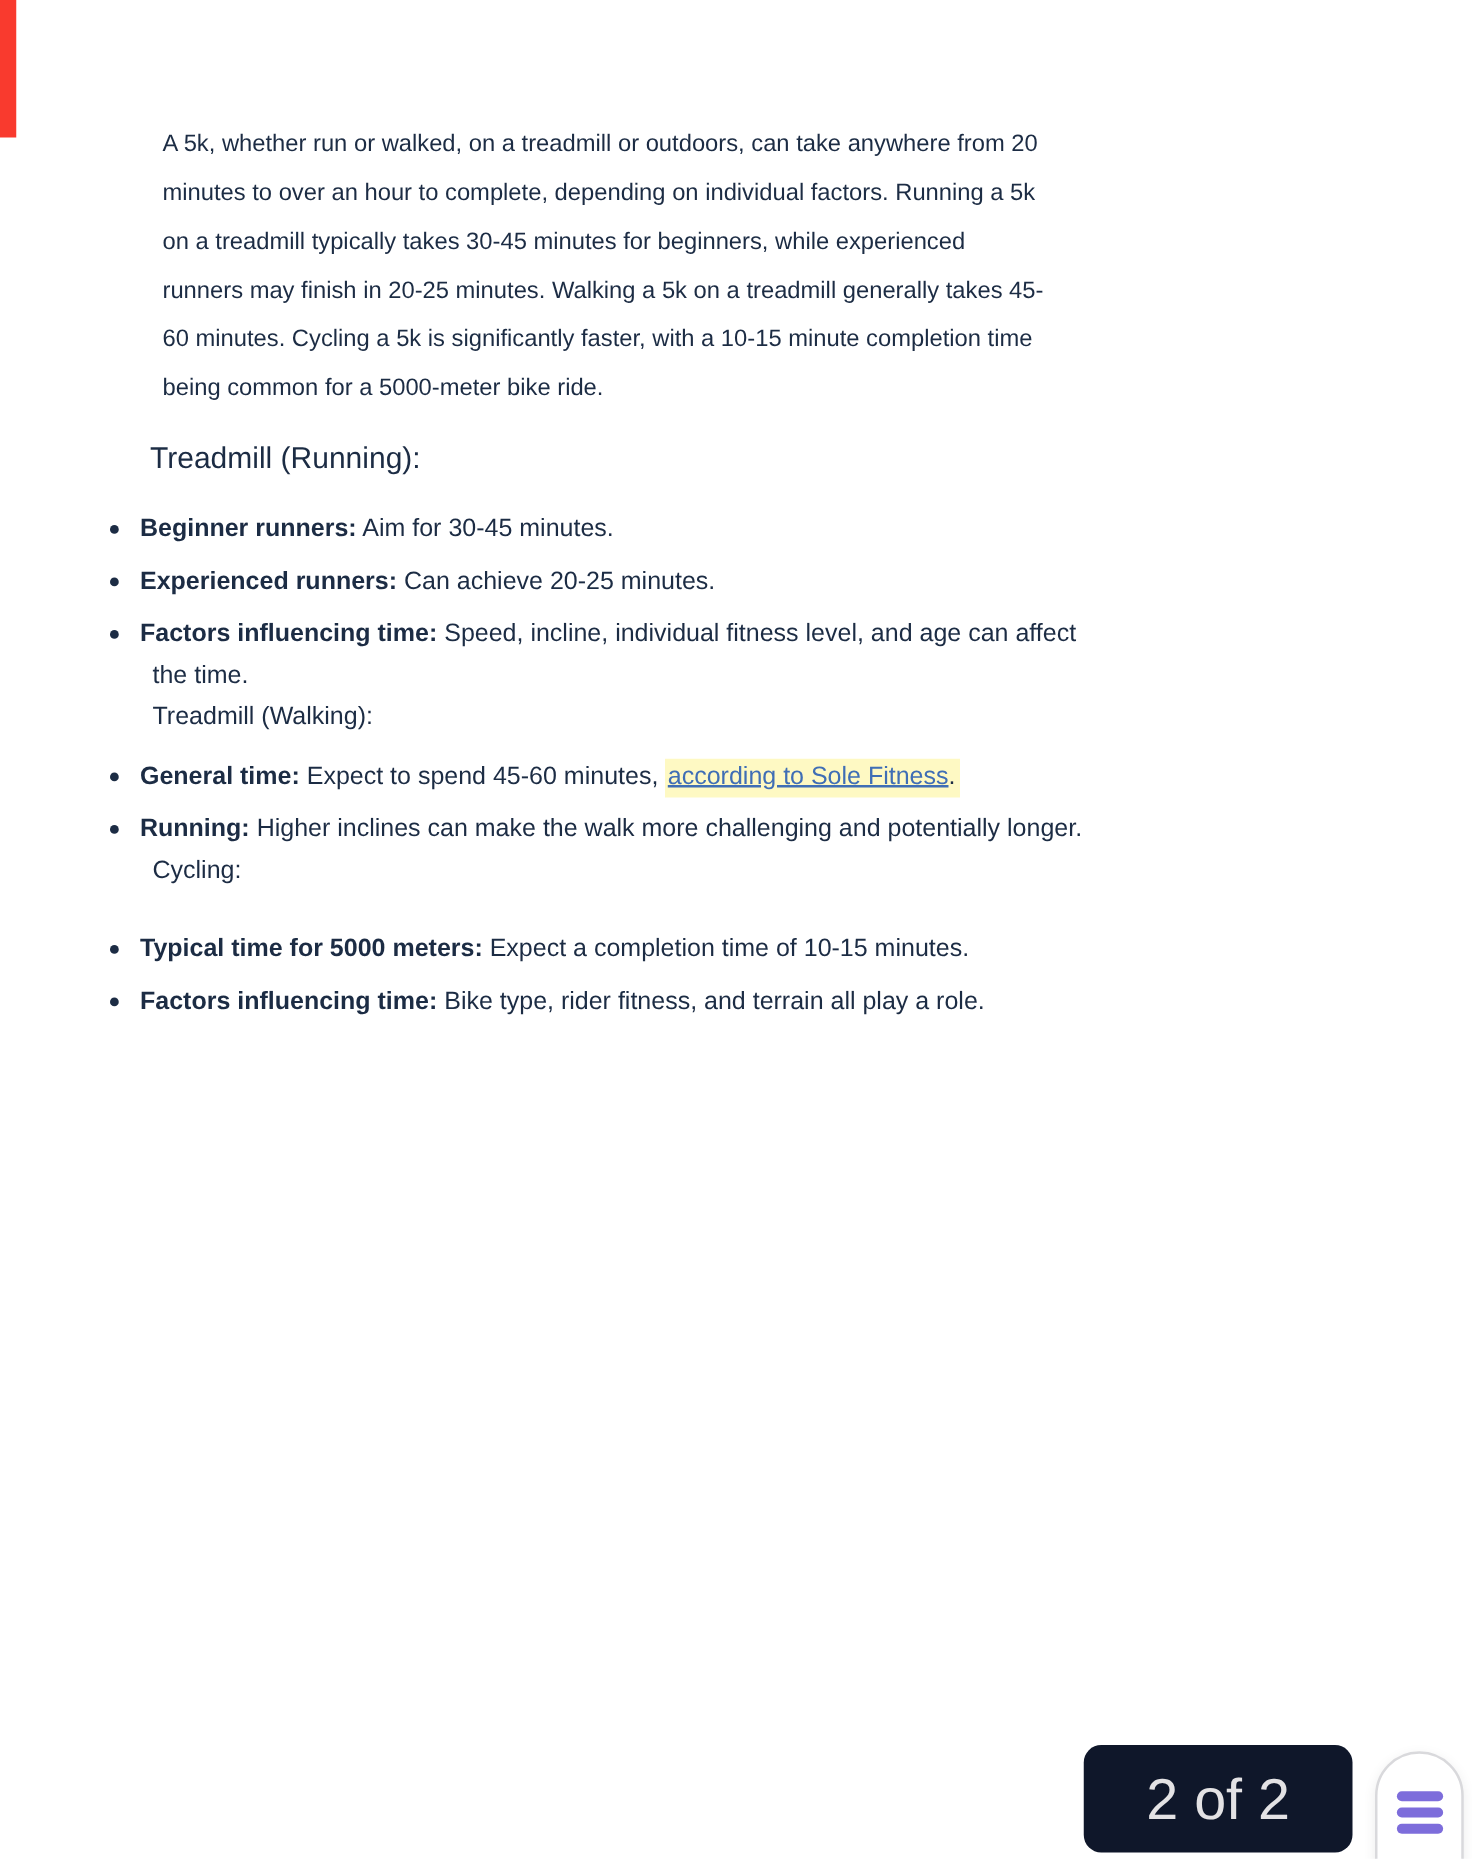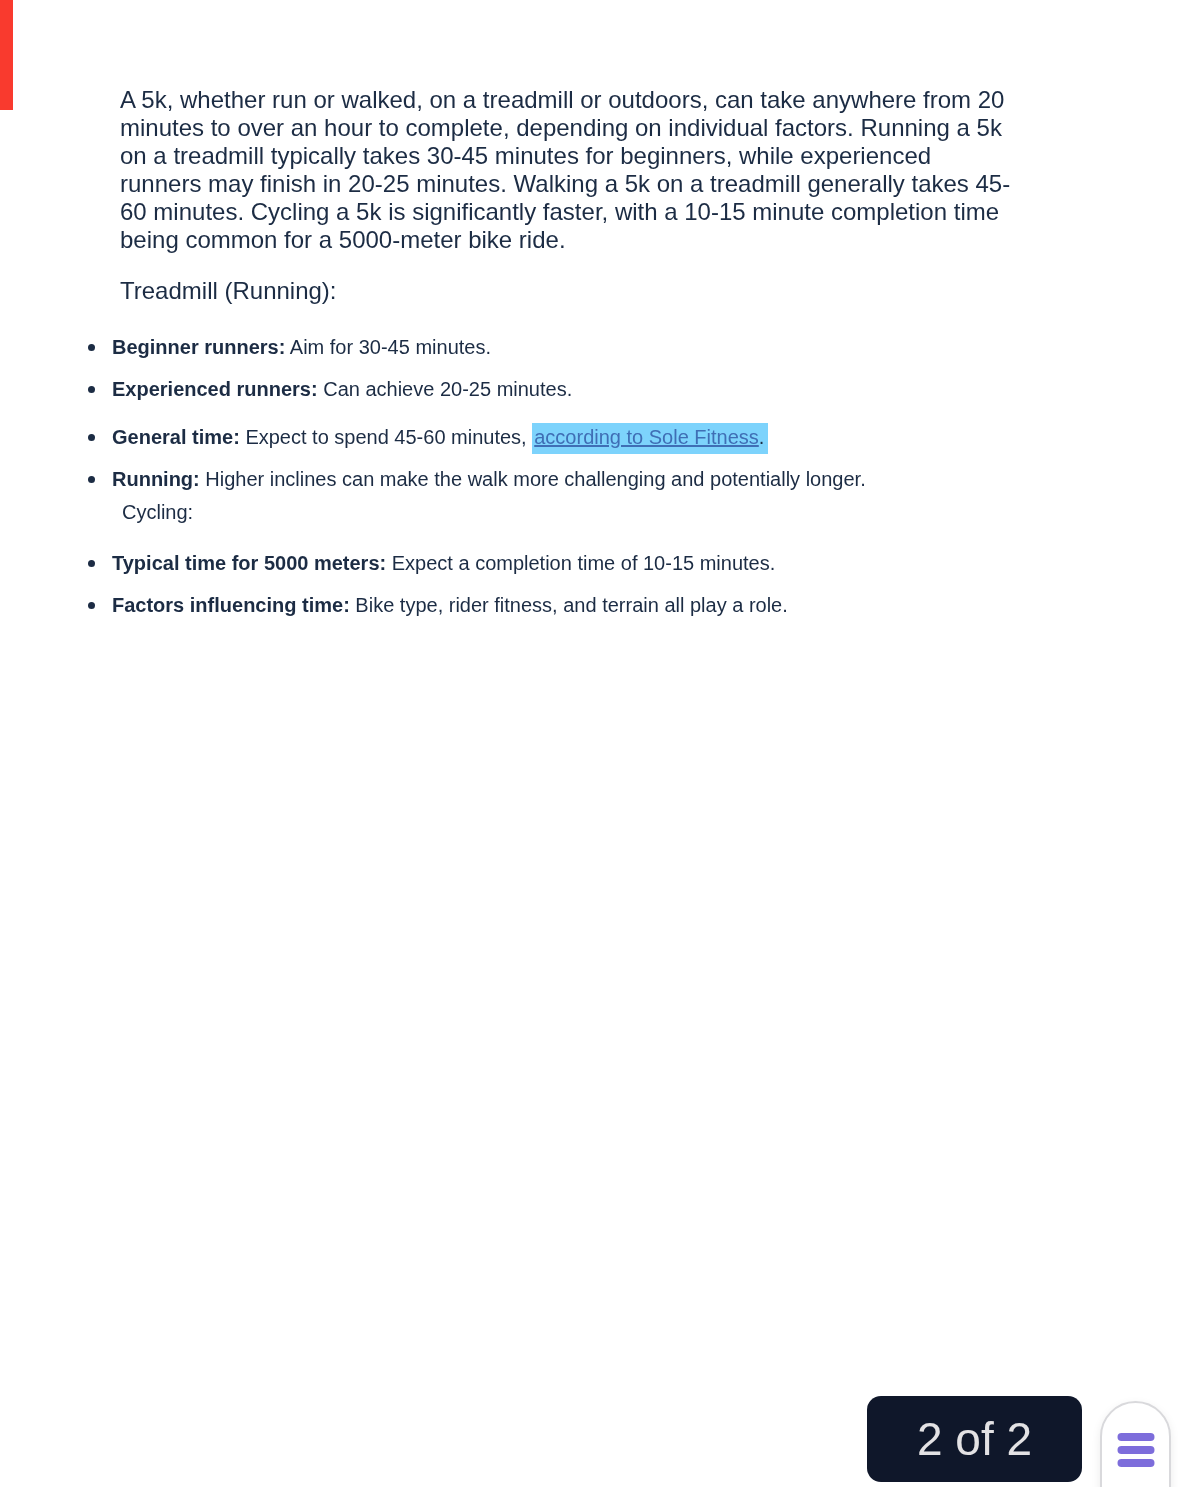--- a/index.html
+++ b/index.html
@@ -20,58 +20,58 @@
     background: #f93a2e;
   }
 
   
   .content {
     position: absolute;
     left: 120px; top: 86px;
     width: 1000px;
   }
   .para {
-    margin: 0;
-    font-size: 24px;
-    line-height: 28px;
+    margin: 10px;
+    font-size: 19px;
+    line-height: 39px;
     white-space: pre-line;
   }
   .subhead {
     margin: 20px 0 12px 0;
     font-size: 24px;
     line-height: 34.5px;
   }
 
   ul.blist {
     list-style: none;
     margin: 0; padding: 0;
   }
   ul.blist.l1 { margin-top: 22px; }
   ul.blist.l2 { margin-top: 15px; }
-  ul.blist.l3 { margin-top: 18px; }
+  ul.blist.l3 { margin-top: 30px; }
   ul.blist li {
     position: relative;
     margin: 0 0 9px 2px;
     text-indent: -10px;
     font-size: 20px;
     line-height: 33px;
     white-space: pre-line;
   }
   ul.blist li::before {
     content: "";
     position: absolute;
     left: -34px; top: 13px;
     width: 7px; height: 7px;
     border-radius: 50%;
     background: #1c2c44;
   }
   ul.blist li strong { font-weight: bold; }
 
   .hl {
-    background: #7dd3fc;
+    background: #fef9c3;
     padding: 3px 4px 6px 2px;
   }
   a.link {
     color: #3f6eb5;
     text-decoration: underline;
     text-decoration-color: #3f6eb5;
     cursor: pointer;
   }
 
   
@@ -128,20 +128,23 @@
 on a treadmill typically takes 30-45 minutes for beginners, while experienced
 runners may finish in 20-25 minutes. Walking a 5k on a treadmill generally takes 45-
 60 minutes. Cycling a 5k is significantly faster, with a 10-15 minute completion time
 being common for a 5000-meter bike ride.</p>
 
   <p class="subhead">Treadmill (Running):</p>
 
   <ul class="blist l1">
     <li><strong>Beginner runners:</strong><span> Aim for 30-45 minutes.</span></li>
     <li><strong>Experienced runners:</strong><span> Can achieve 20-25 minutes.</span></li>
+    <li><strong>Factors influencing time:</strong><span> Speed, incline, individual fitness level, and age can affect
+the time.
+Treadmill (Walking):</span></li>
   </ul>
 
   <ul class="blist l2">
     <li><strong>General time:</strong><span> Expect to spend 45-60 minutes, </span><span class="hl"><a class="link">according to Sole Fitness</a><span>.</span></span></li>
     <li><strong>Running:</strong><span> Higher inclines can make the walk more challenging and potentially longer.
 Cycling:</span></li>
   </ul>
 
   <ul class="blist l3">
     <li><strong>Typical time for 5000 meters:</strong><span> Expect a completion time of 10-15 minutes.</span></li>

